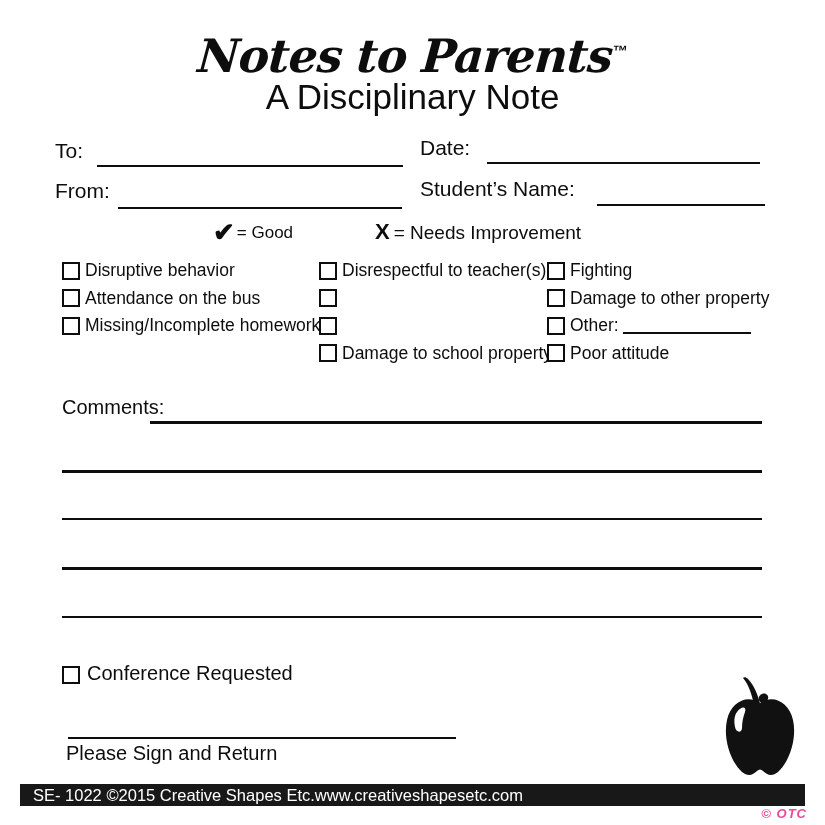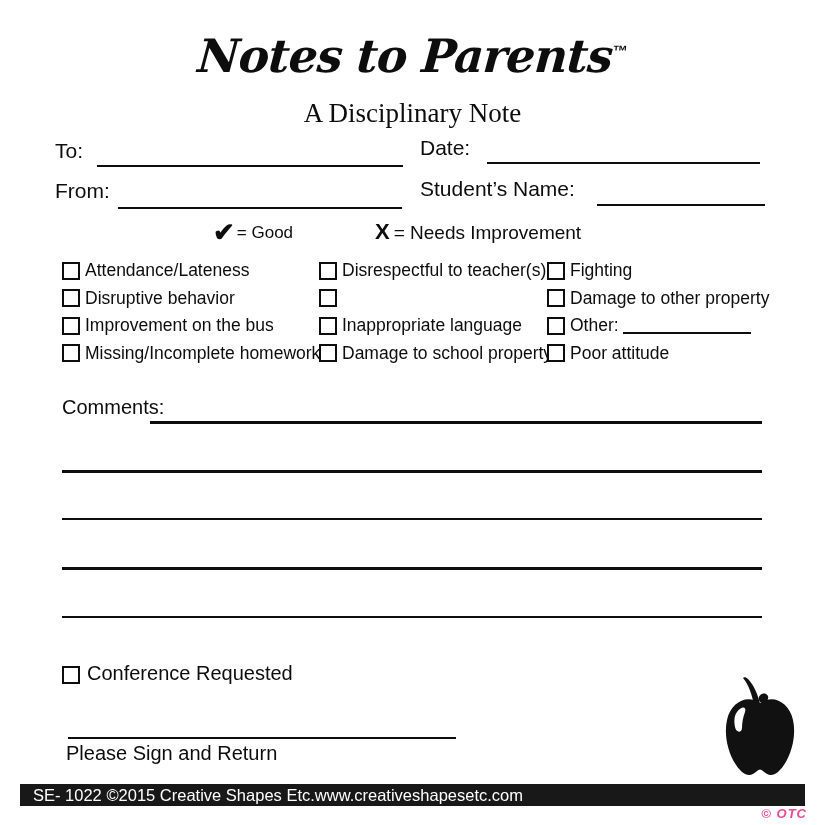--- a/index.html
+++ b/index.html
@@ -15,21 +15,21 @@
   .title-block{position:absolute;top:26px;left:0;width:825px;text-align:center;}
   .script-title{
     font-family:"DejaVu Serif", serif;
     font-style:italic;font-weight:bold;
     font-size:46px;line-height:50px;
     letter-spacing:-1px;
     transform:skewX(-4deg);
     display:inline-block;
   }
   .tm{font-family:"Liberation Sans",sans-serif;font-style:normal;font-size:15px;font-weight:bold;vertical-align:super;letter-spacing:0;}
-  .subtitle{font-size:27px;font-weight:bold;font-family:Liberation Serif, serif;line-height:28px;margin-top:18px;font-weight:normal;}
+  .subtitle{font-size:35px;font-weight:bold;font-family:Liberation Sans, sans-serif;line-height:28px;margin-top:2px;font-weight:normal;}
   .subtitle{font-weight:500;}
   
   .lbl{position:absolute;font-size:21px;white-space:nowrap;}
   .line{position:absolute;border-top:2px solid #0d0d0d;height:0;}
   .line.thick{border-top-width:3px;}
   
   .legend-item{position:absolute;font-size:19px;white-space:nowrap;text-align:center;}
   .check-glyph{font-size:26px;font-weight:bold;vertical-align:-3px;margin-right:2px;}
   .x-glyph{font-size:22px;font-weight:bold;margin-right:4px;}
   .eq{font-size:17px;}
@@ -81,47 +81,42 @@
   <div class="legend-item" style="left:213px;top:217px;">
     <span class="check-glyph">✔</span><span class="eq">= Good</span>
   </div>
   <div class="legend-item" style="left:375px;top:219px;">
     <span class="x-glyph">X</span><span class="eq" style="font-size:19px;">= Needs Improvement</span>
   </div>
 
   <div class="cb-col" style="left:62px;">
     <div class="cb-item">
       <span class="cb"></span>
-      <span class="cb-label">Attendance/Lateness</span>
-    </div>
-    <div class="cb-item">
-      <span class="cb"></span>
       <span class="cb-label">Disruptive behavior</span>
     </div>
     <div class="cb-item">
       <span class="cb"></span>
-      <span class="cb-label">Improvement on the bus</span>
+      <span class="cb-label">Attendance on the bus</span>
     </div>
     <div class="cb-item">
       <span class="cb"></span>
       <span class="cb-label">Missing/Incomplete homework</span>
     </div>
   </div>
 
   <div class="cb-col" style="left:319px;">
     <div class="cb-item">
       <span class="cb"></span>
       <span class="cb-label">Disrespectful to teacher(s)</span>
     </div>
     <div class="cb-item">
       <span class="cb"></span>
     </div>
     <div class="cb-item">
       <span class="cb"></span>
-      <span class="cb-label">Inappropriate language</span>
     </div>
     <div class="cb-item">
       <span class="cb"></span>
       <span class="cb-label">Damage to school property</span>
     </div>
   </div>
 
   <div class="cb-col" style="left:547px;">
     <div class="cb-item">
       <span class="cb"></span>

